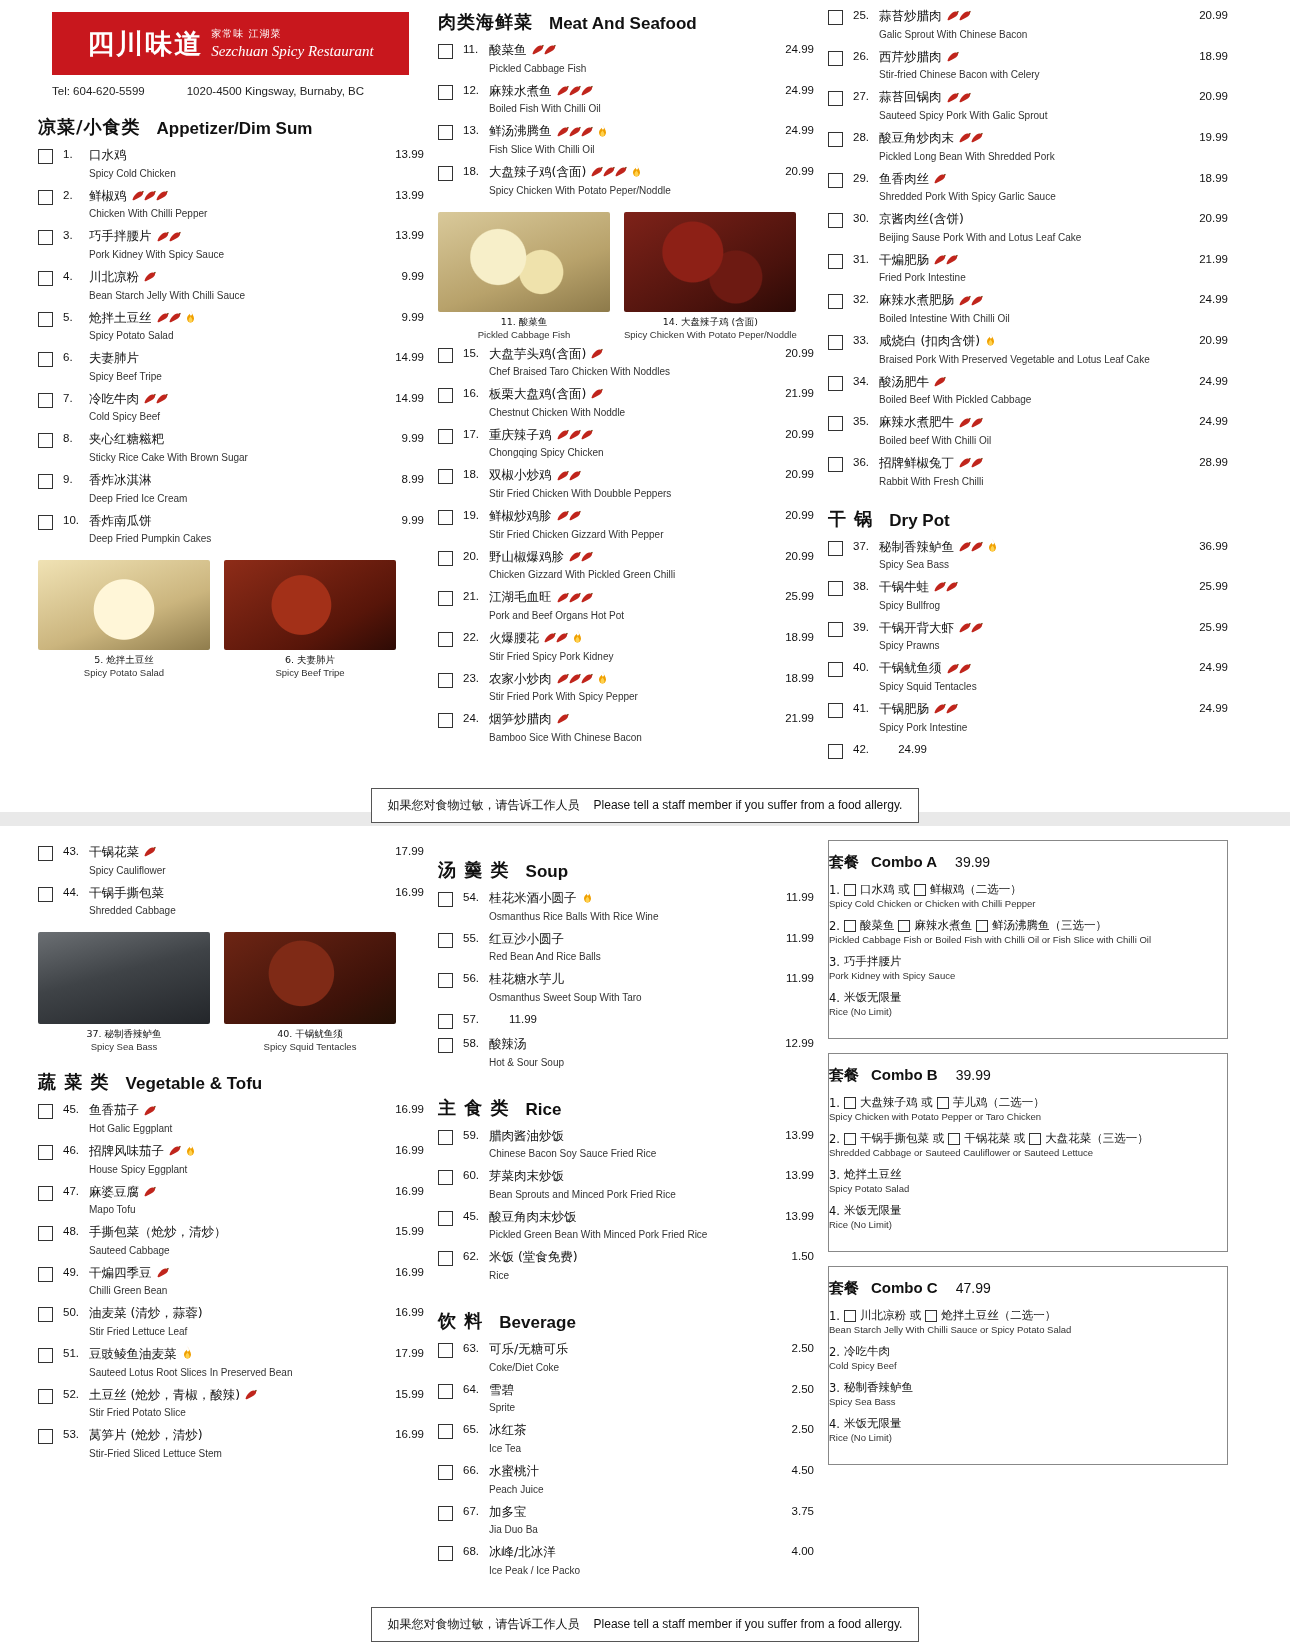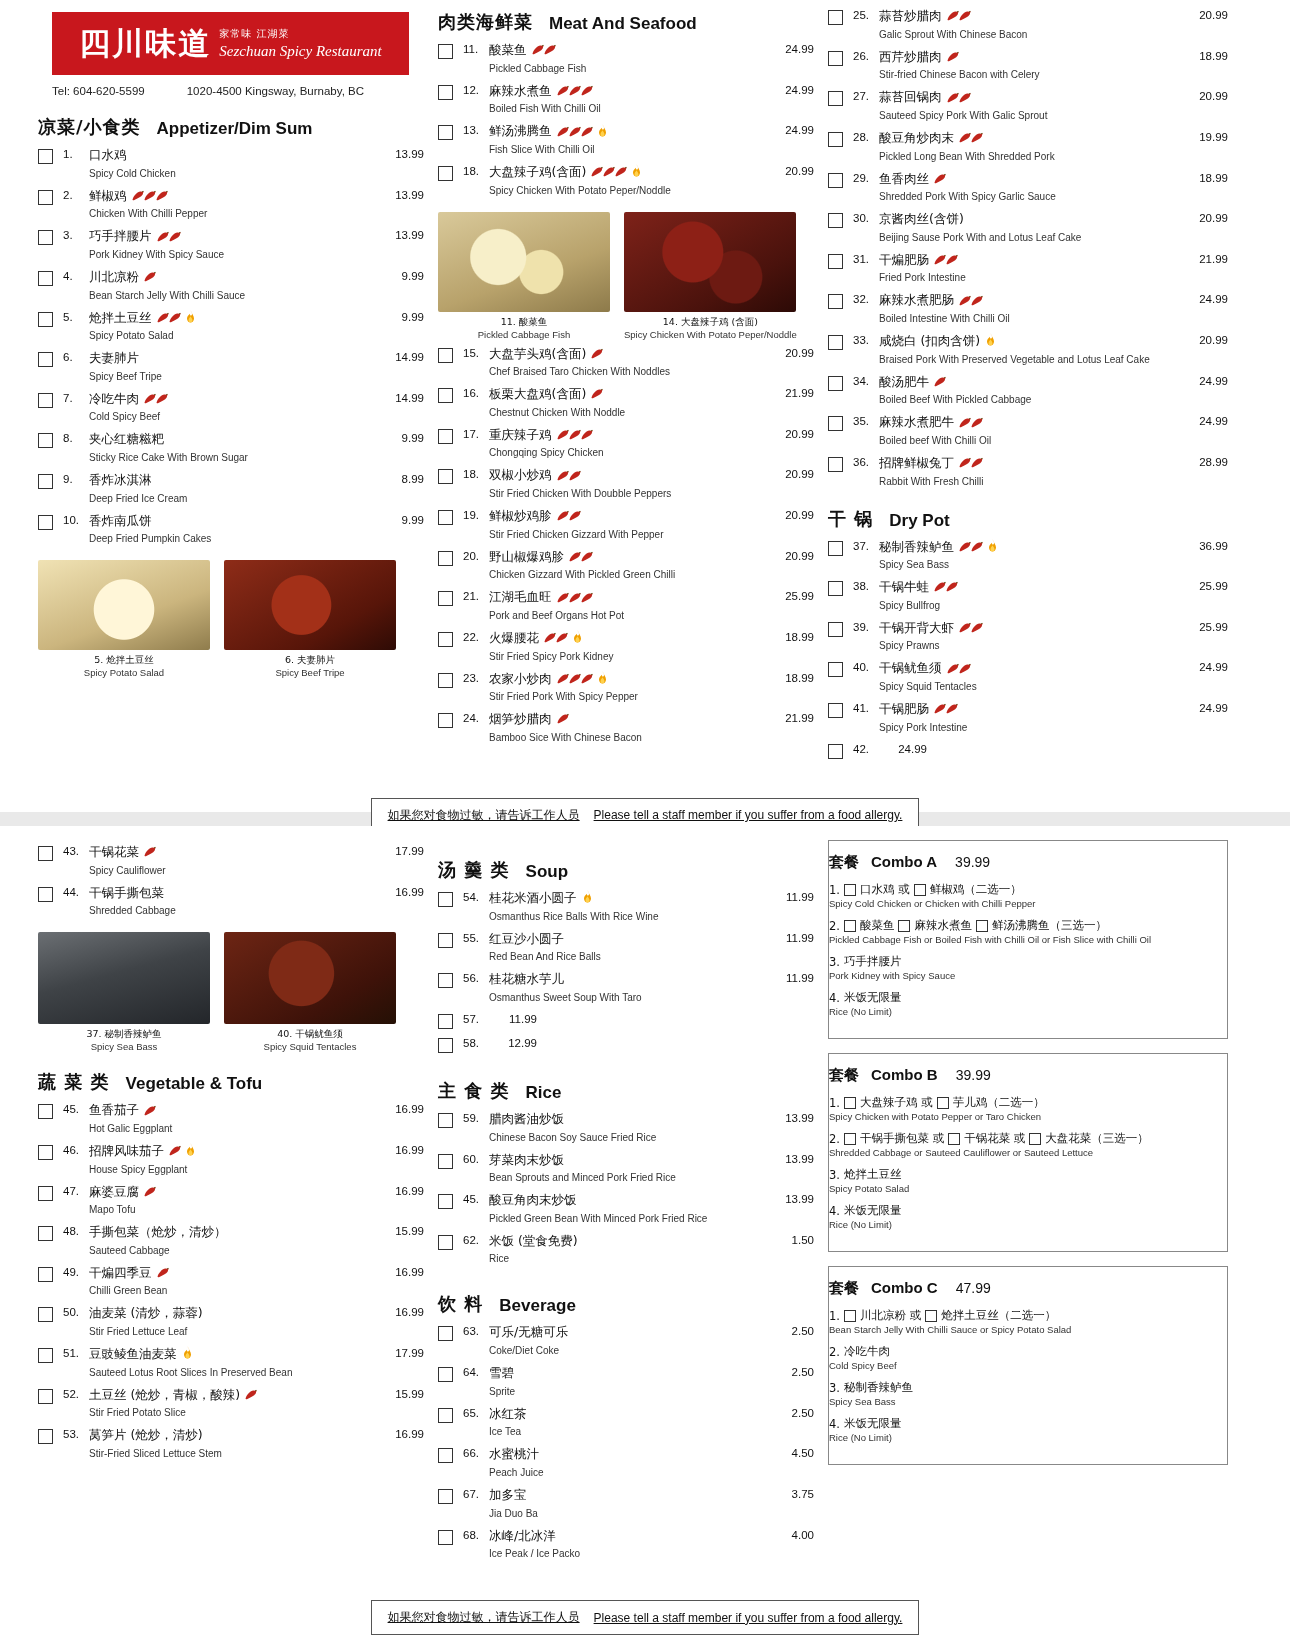--- a/index.html
+++ b/index.html
@@ -28,21 +28,21 @@
   
   .logo {
     margin:12px 0 0 14px;
     width:357px; height:63px;
     background:#c8171d;
     display:flex; align-items:center; justify-content:center;
     position:relative;
   }
   .logo-cn {
     color:#fff; font-family:"DejaVu Sans", sans-serif;
-    font-size:31px; font-weight:bold; letter-spacing:2px;
+    font-size:27px; font-weight:bold; letter-spacing:2px;
     margin-right:8px;
   }
   .logo-right { display:flex; flex-direction:column; align-items:flex-start; color:#fff; }
   .logo-en { font-family:"Liberation Serif", serif; font-style:italic; font-size:15px; line-height:1.1; }
   .logo-sub { font-size:10px; font-family:"DejaVu Sans", sans-serif; letter-spacing:1px; margin-bottom:2px;}
   .contact {
     margin:10px 0 0 14px;
     font-size:11.5px; color:#222;
     display:flex; gap:42px;
   }
@@ -99,25 +99,24 @@
       radial-gradient(circle at 45% 50%, #a33018 0 28%, rgba(0,0,0,0) 29%),
       linear-gradient(150deg,#8e2c18,#571509 70%,#2e0b05); }
   .food-e { background:
       linear-gradient(165deg,#6b6f73,#3f4347 45%,#23262a),
       radial-gradient(circle at 40% 45%, #8a5a33 0 30%, rgba(0,0,0,0) 31%); }
   .food-f { background:
       radial-gradient(circle at 45% 45%, #7f2a16 0 30%, rgba(0,0,0,0) 31%),
       linear-gradient(150deg,#6d2514,#3e1209 70%,#241005); }
 
   .allergy {
-    margin:32px auto 0 auto;
+    margin:22px auto 0 auto;
     border:1px solid #555; background:#fff;
     padding:8px 16px; display:inline-flex; gap:14px; align-items:center;
     font-size:12px;
-    text-decoration:underline;
   }
   .allergy .cn { font-family:"DejaVu Sans", sans-serif; }
   .allergy-row { text-align:center; }
 
   .combo {
     border:1px solid #888; padding:12px 0; margin-bottom:14px;
   }
   .combo-head { display:flex; align-items:baseline; gap:12px; margin-bottom:10px; }
   .combo-head .cn { font-family:"DejaVu Sans", sans-serif; font-size:15px; font-weight:bold; }
   .combo-head .en { font-size:15px; font-weight:bold; }
@@ -1097,20 +1096,21 @@
             <span class="price">11.99</span>
           </div>
           <div class="item">
             <span class="chk"></span>
             <span class="num">57.</span>
             <span class="price">11.99</span>
           </div>
           <div class="item">
             <span class="chk"></span>
             <span class="num">58.</span>
+            <span class="names"><span class="cn-name">酸辣汤</span><span class="en-name">Hot &amp; Sour Soup</span></span>
             <span class="price">12.99</span>
           </div>
         </div>
 
       <div class="section-head" style="margin-top:26px;">
         <span class="cn">主 食 类</span>
         <span class="en">Rice</span>
       </div>
       <div id="list-rice">
           <div class="item">

